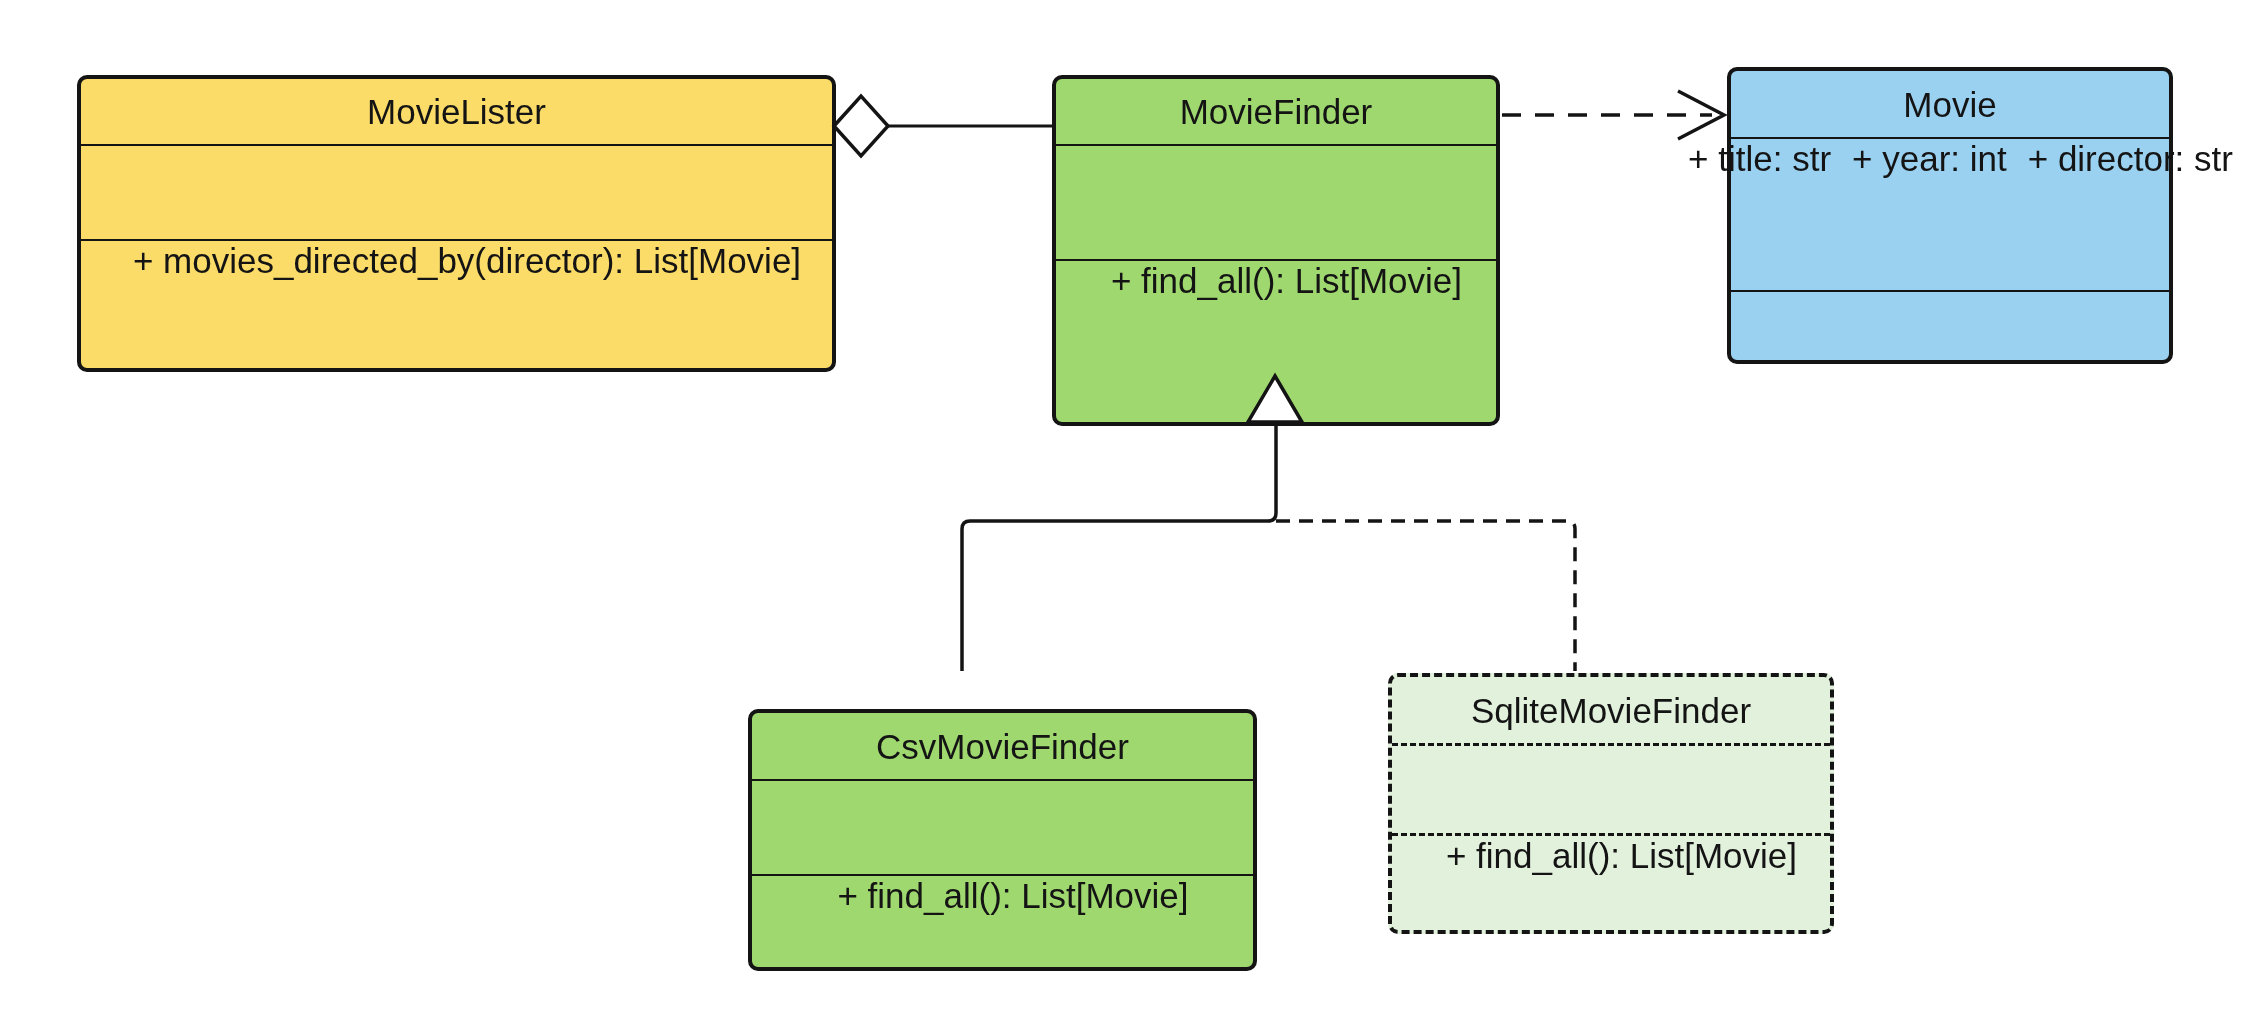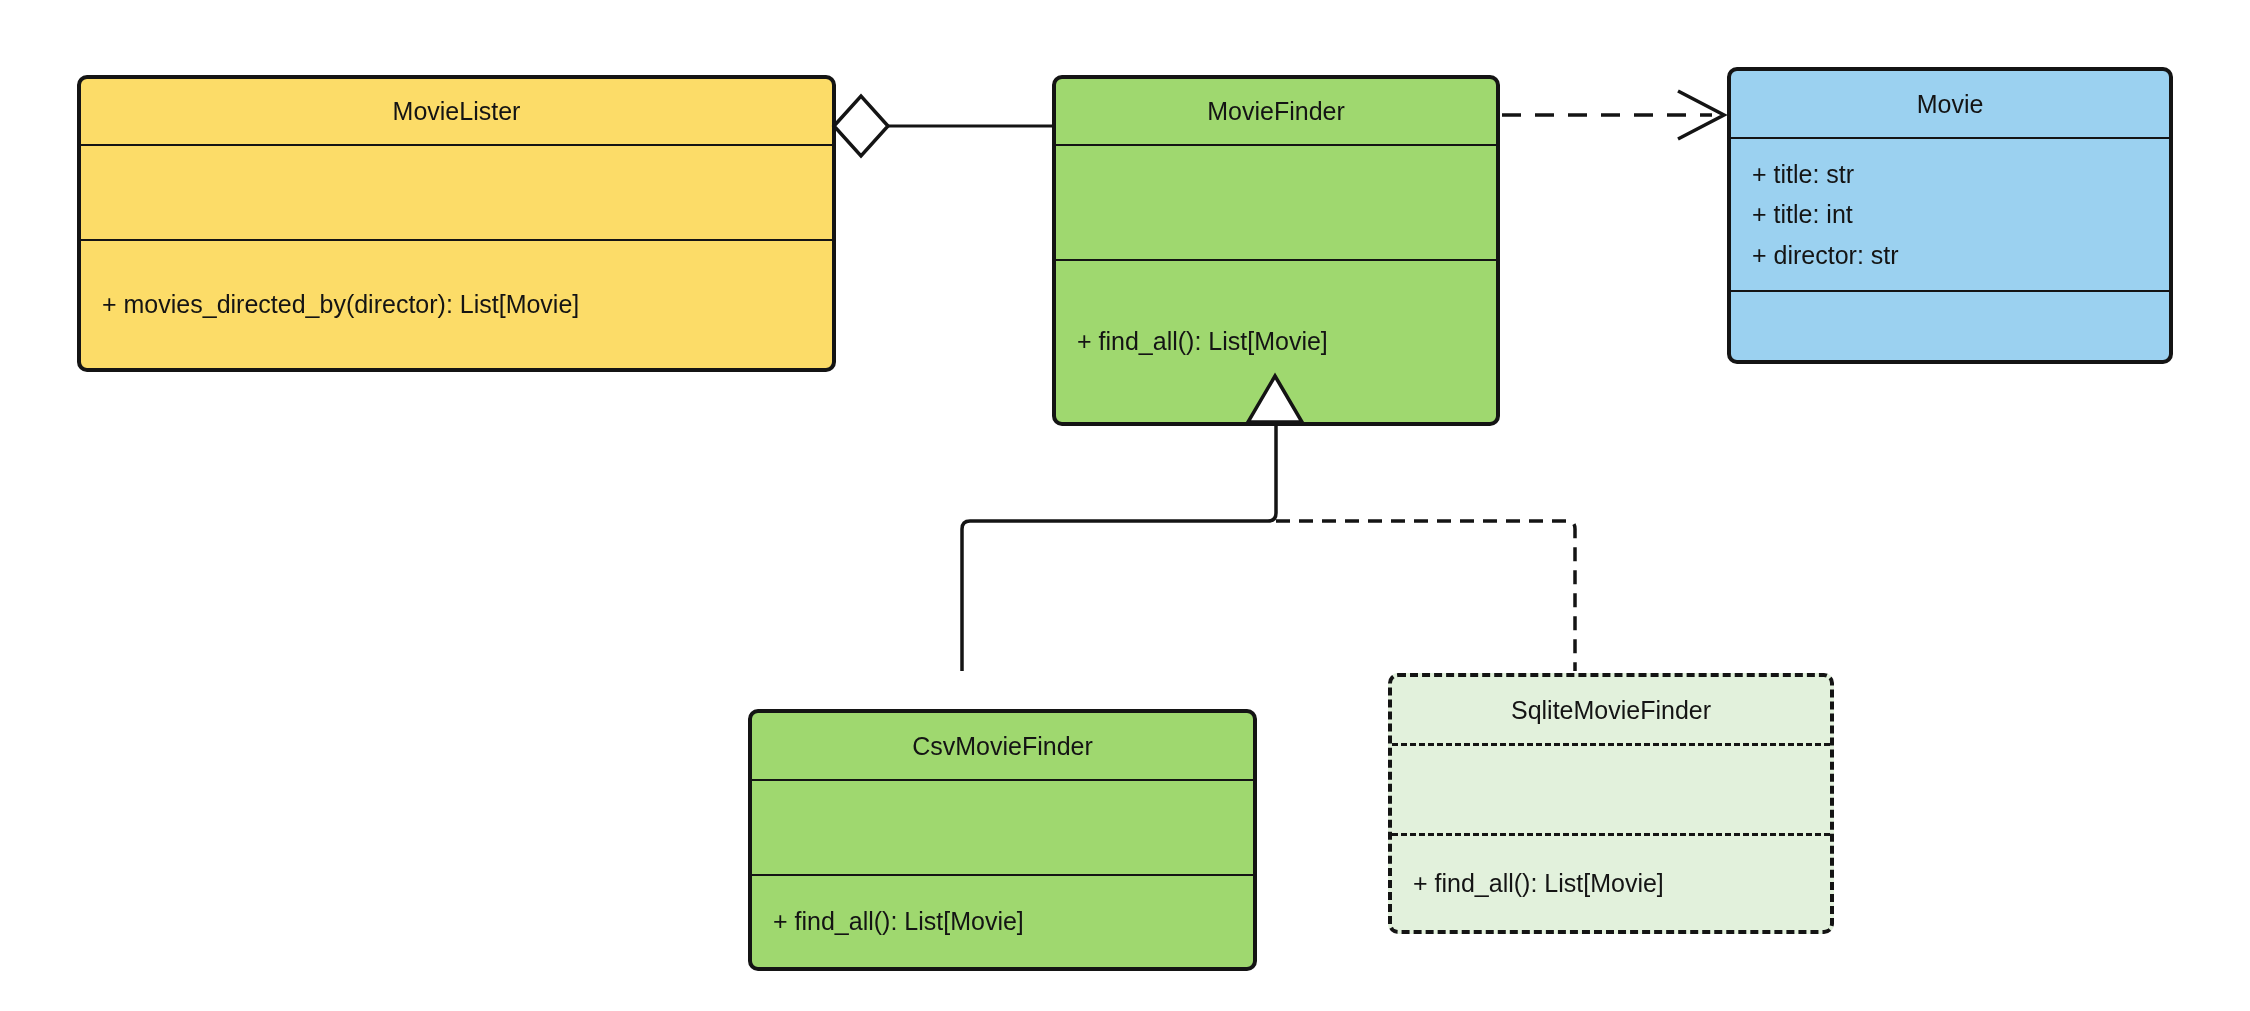--- a/index.html
+++ b/index.html
@@ -22,40 +22,40 @@
     width: 2250px; height: 1011px;
     pointer-events: none;
   }
   .uml-class {
     position: absolute;
     box-sizing: border-box;
     border: 4px solid var(--color-line, #141414);
     border-radius: 10px;
     display: flex;
     flex-direction: column;
-    font-size: 25px;
+    font-size: 35px;
     line-height: 1;
   }
   .uml-class.fill-yellow      { background: var(--color-box-yellow, #fcdc68); }
   .uml-class.fill-green       { background: var(--color-box-green, #9fd86f); }
   .uml-class.fill-blue        { background: var(--color-box-blue, #9bd1f0); }
   .uml-class.fill-green-light { background: var(--color-box-green-light, #e2f1dc); }
   .uml-class.dashed { border-style: dashed; margin-left: 36px; }
   .c-title {
     box-sizing: border-box;
     display: flex;
     align-items: center;
     justify-content: center;
     flex: 0 0 auto;
   }
   .c-attrs, .c-methods {
     box-sizing: border-box;
     border-top: 2.5px solid var(--color-line, #141414);
     display: flex;
-    flex-direction: column;
+    flex-direction: row;
     justify-content: center;
     flex: 0 0 auto;
   }
   .uml-class.dashed .c-attrs,
   .uml-class.dashed .c-methods {
     border-top-style: dashed;
     border-top-width: 3px;
   }
   .c-methods { flex: 1 1 auto; }
   .member {
@@ -88,21 +88,21 @@
       <div class="member">+ find_all(): List[Movie]</div>
     </div>
   </div>
 
   <div class="uml-class fill-blue" style="left:1727px; top:67px; width:446px; height:297px;">
     <div class="c-title" style="height:66px">
       <span>Movie</span>
     </div>
     <div class="c-attrs" style="height:153px">
       <div class="member">+ title: str</div>
-      <div class="member">+ title: int</div>
+      <div class="member">+ year: int</div>
       <div class="member">+ director: str</div>
     </div>
     <div class="c-methods"></div>
   </div>
 
   <div class="uml-class fill-green" style="left:748px; top:673px; width:509px; height:262px;margin-top:36px;">
     <div class="c-title" style="height:66px">
       <span>CsvMovieFinder</span>
     </div>
     <div class="c-attrs" style="height:95px"></div>

